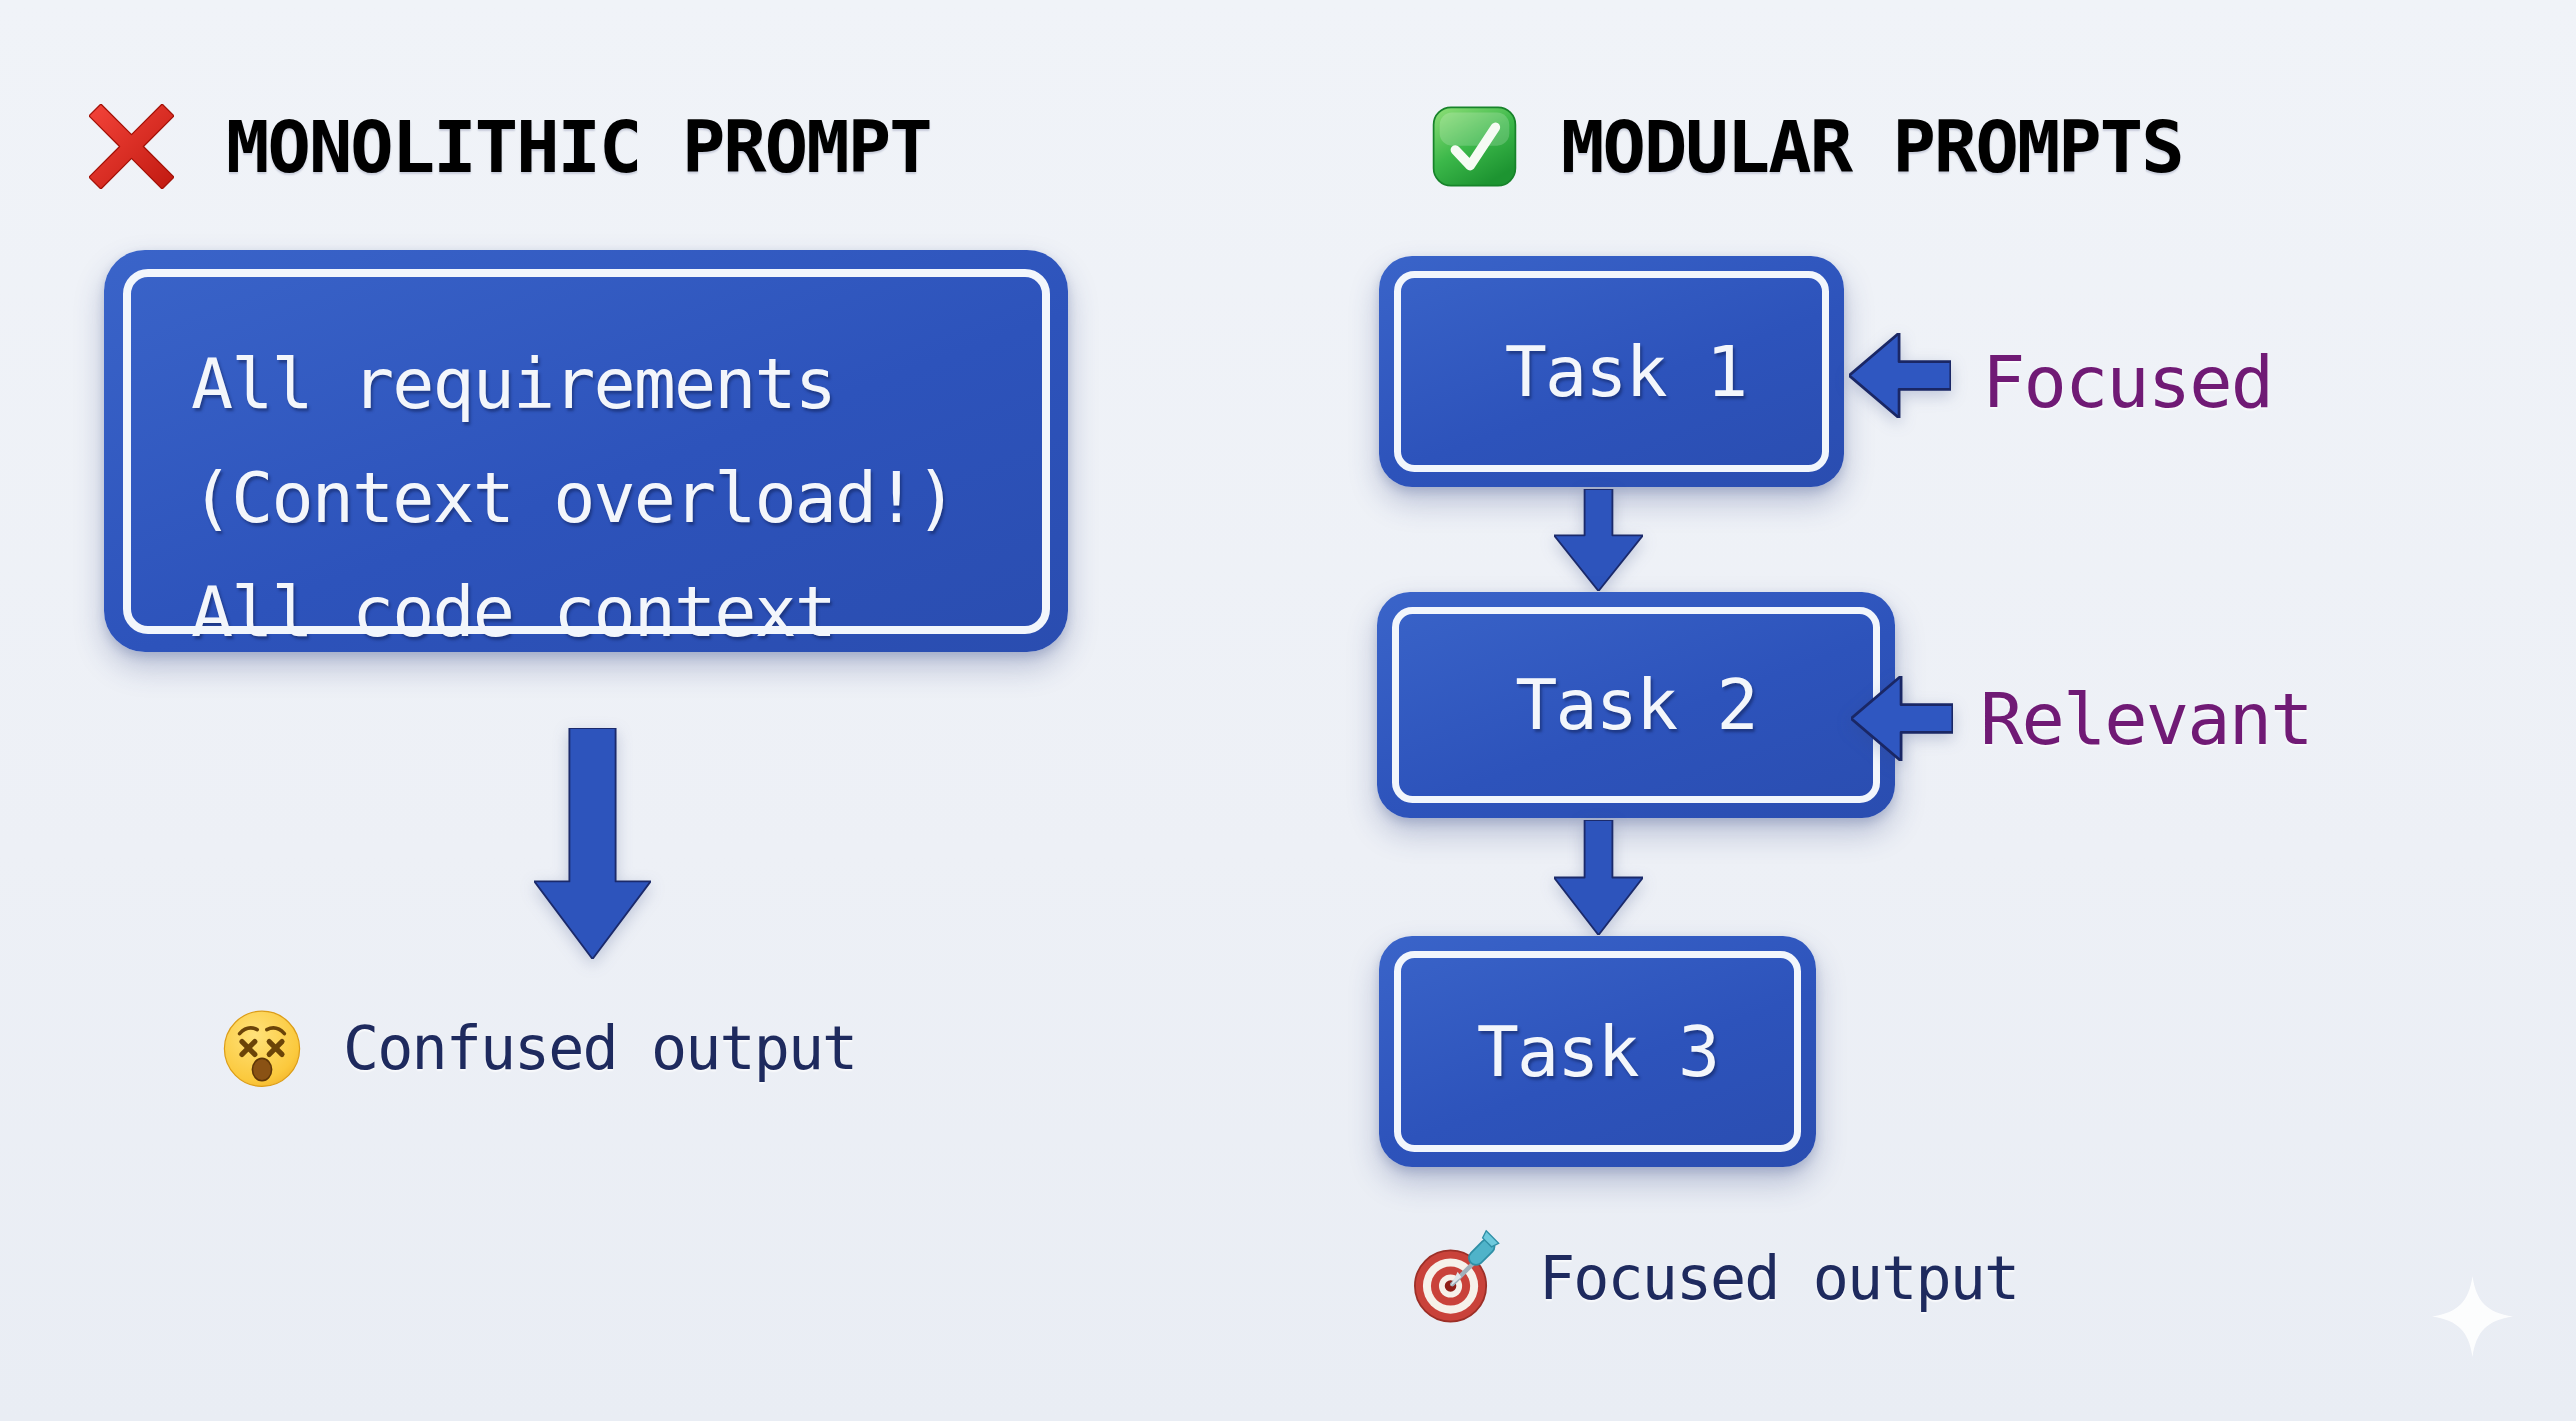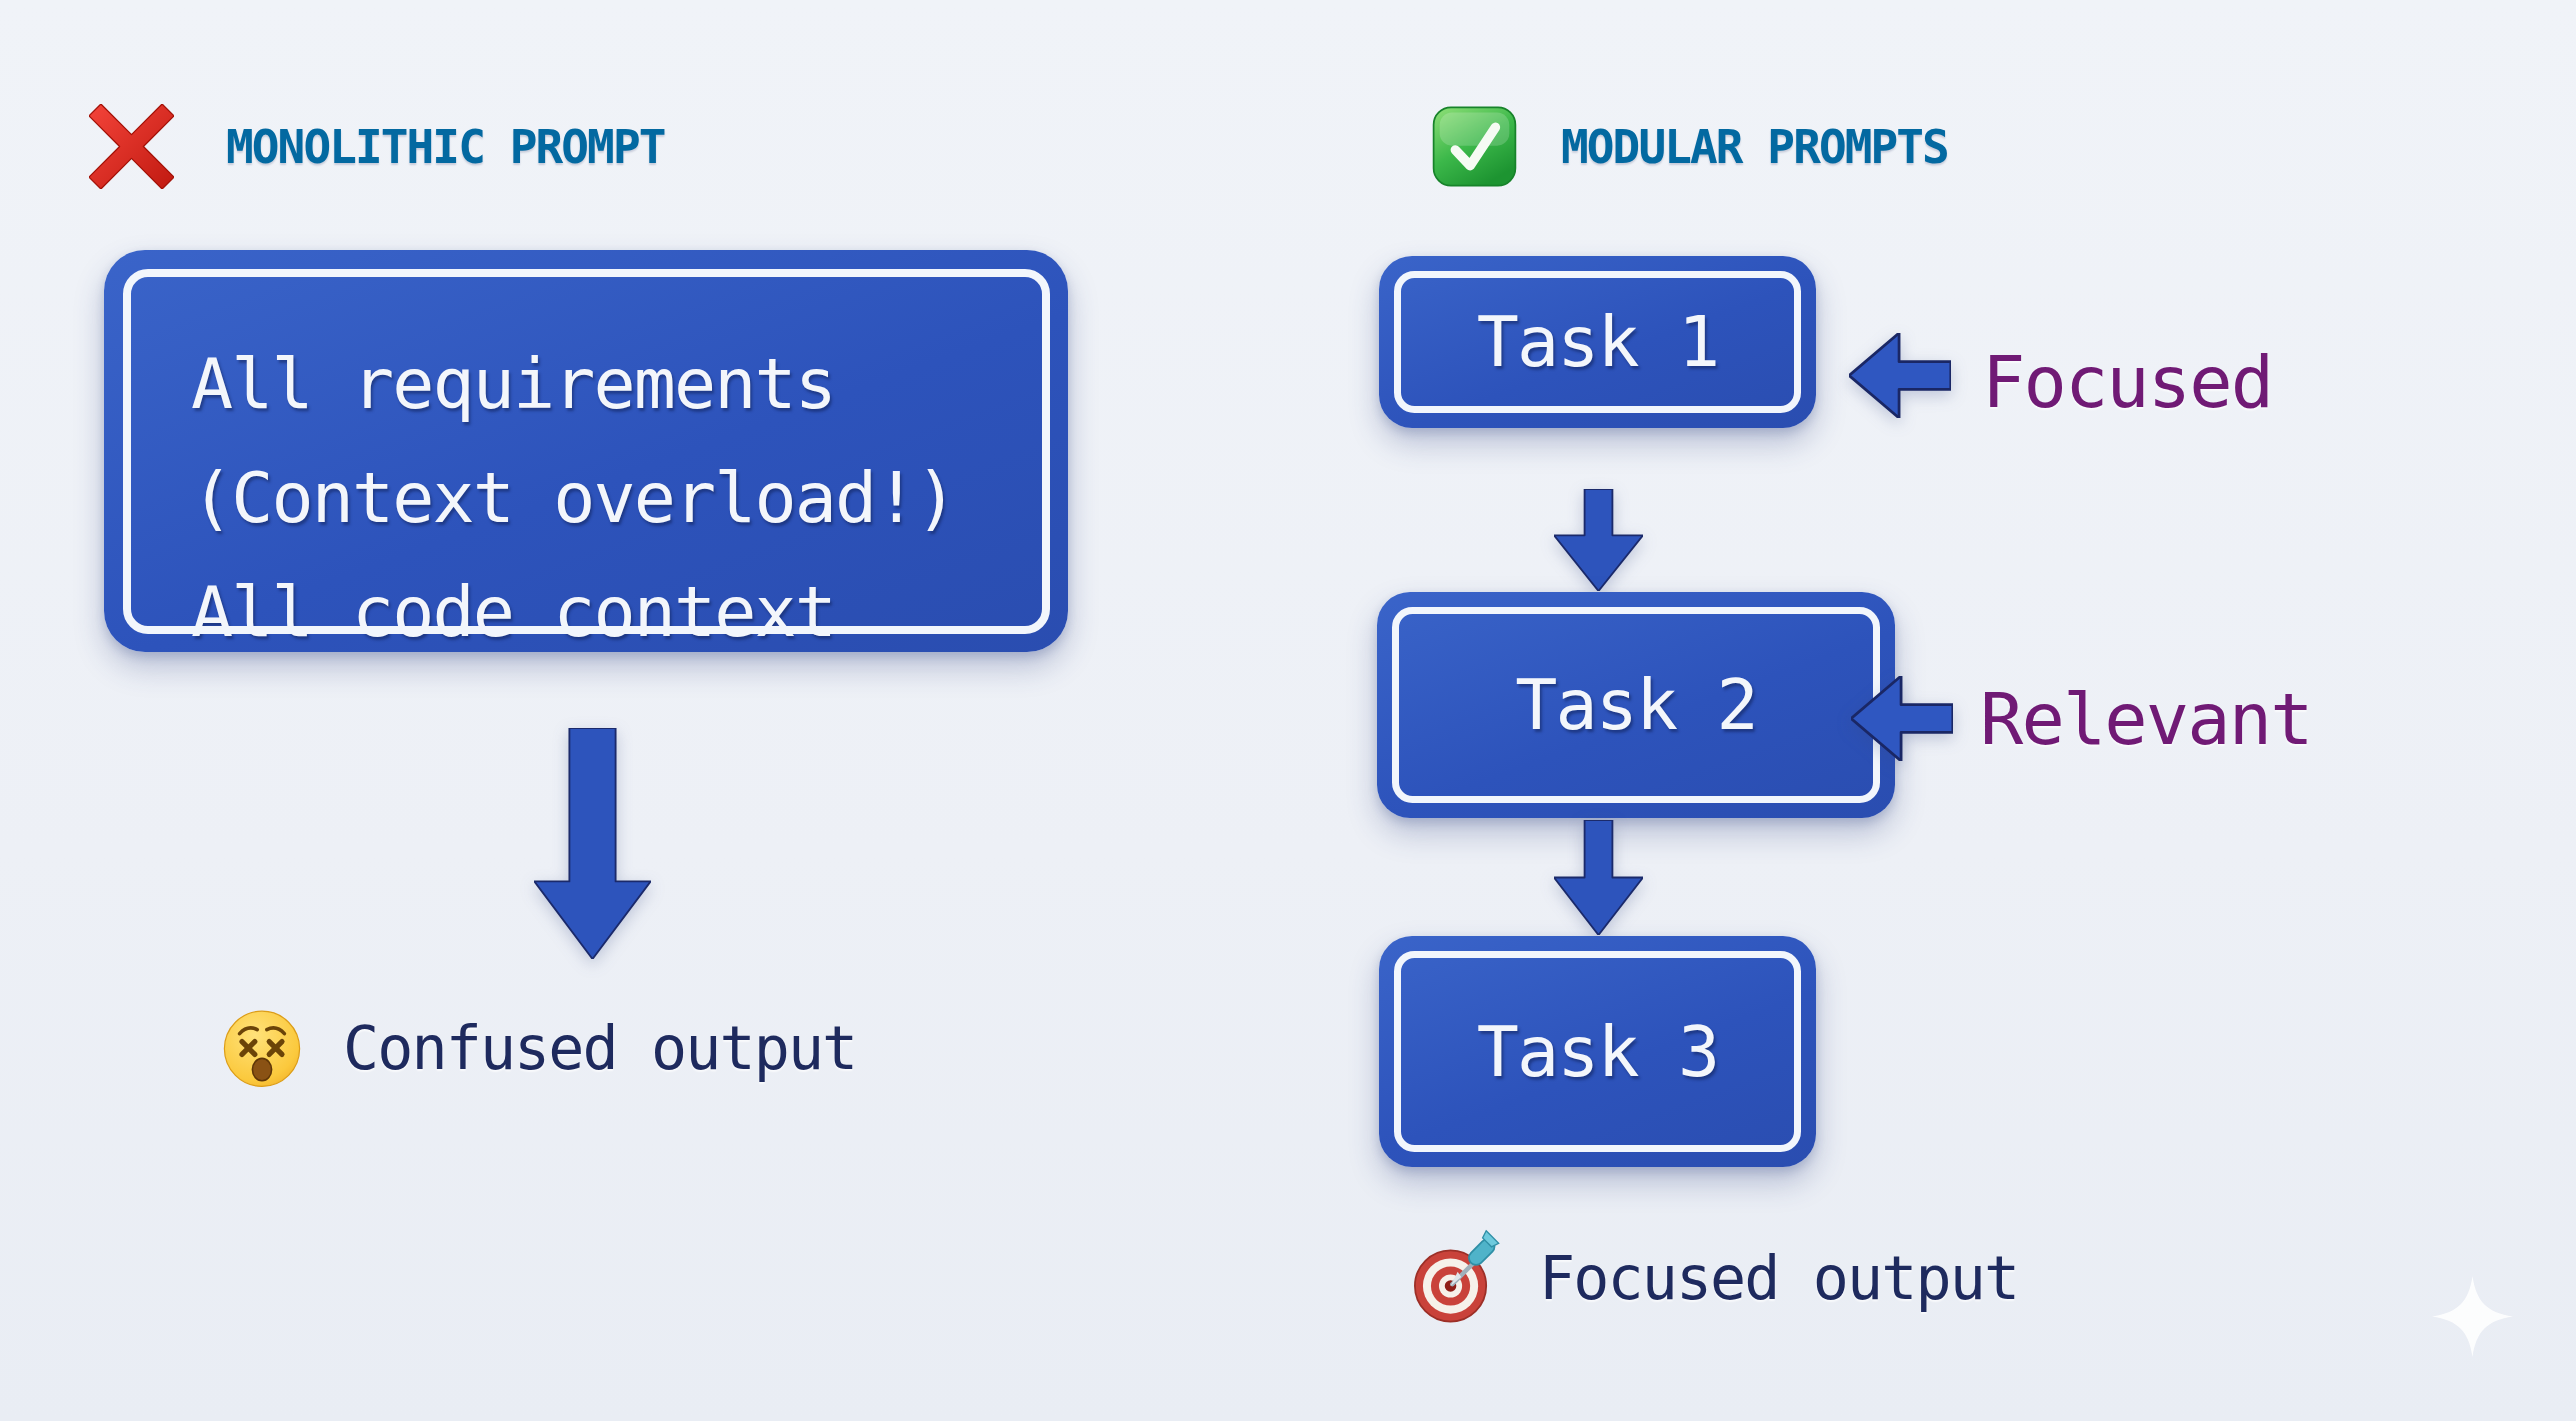--- a/index.html
+++ b/index.html
@@ -7,22 +7,22 @@
     width:2576px;height:1421px;
     background:linear-gradient(180deg,#f0f3f8 0%,#edf0f6 60%,#e9edf4 100%);
     font-family:"DejaVu Sans Mono","Liberation Mono",monospace;
     overflow:hidden;position:relative;
   }
   .canvas{position:absolute;inset:0;}
 
   
   .title-row{position:absolute;display:flex;align-items:center;}
   .title-text{
-    font-size:46px;font-weight:bold;letter-spacing:-1.9px;
-    color:#0369a1;white-space:nowrap;
+    font-size:72px;font-weight:bold;letter-spacing:-1.9px;
+    color:#000000;white-space:nowrap;
     text-shadow:0 1.9px 1.9px rgba(20,35,90,.18);
   }
 
   
   .bluebox{
     position:absolute;
     background:linear-gradient(160deg,#3a64c9 0%,#2d53bb 55%,#2a4db0 100%);
     box-shadow:0 15px 30px rgba(45,65,130,.28),0 4.6px 9.3px rgba(45,65,130,.18);
   }
   .bigbox{border-radius:41px;}
@@ -126,21 +126,21 @@
             <stop offset="1" stop-color="#1d9431"></stop>
         </linearGradient>
       </defs>
       <rect x="3" y="3" width="94" height="90" rx="20" fill="url(#greeng)" stroke="#17832a" stroke-width="2"></rect>
       <rect x="10" y="9" width="80" height="38" rx="14" fill="#ffffff" opacity="0.18"></rect>
       <path d="M28 52 L45 70 L74 26" stroke="#f6fbf4" stroke-width="11" fill="none" stroke-linecap="round" stroke-linejoin="round"></path>
     </svg>
     <span class="title-text">MODULAR PROMPTS</span>
   </div>
 
-  <div class="bluebox taskbox" style="left:1379px;top:256px;width:437px;height:172px;">
+  <div class="bluebox taskbox" style="left:1379px;top:256px;width:437px;height:231px;padding-left:28px;">
     <span class="task-label">Task 1</span>
   </div>
 
   <svg class="arrow" style="left:1849px;top:333px;" width="102" height="85" viewBox="0 0 110 92">
     <polygon points="0,46 54,0 54,31 110,31 110,61 54,61 54,92" fill="#2f57c1" stroke="#1a2765" stroke-width="3" stroke-linejoin="round"></polygon>
   </svg>
   <span class="side-label" style="left:1982px;top:340px;">Focused</span>
 
   <svg class="arrow" style="left:1554px;top:489px;" width="89" height="102" viewBox="0 0 96 110">
     <polygon points="33,0 63,0 63,50 96,50 48,110 0,50 33,50" fill="#2d54bc" stroke="#1b2a6b" stroke-width="2" stroke-linejoin="round"></polygon>

